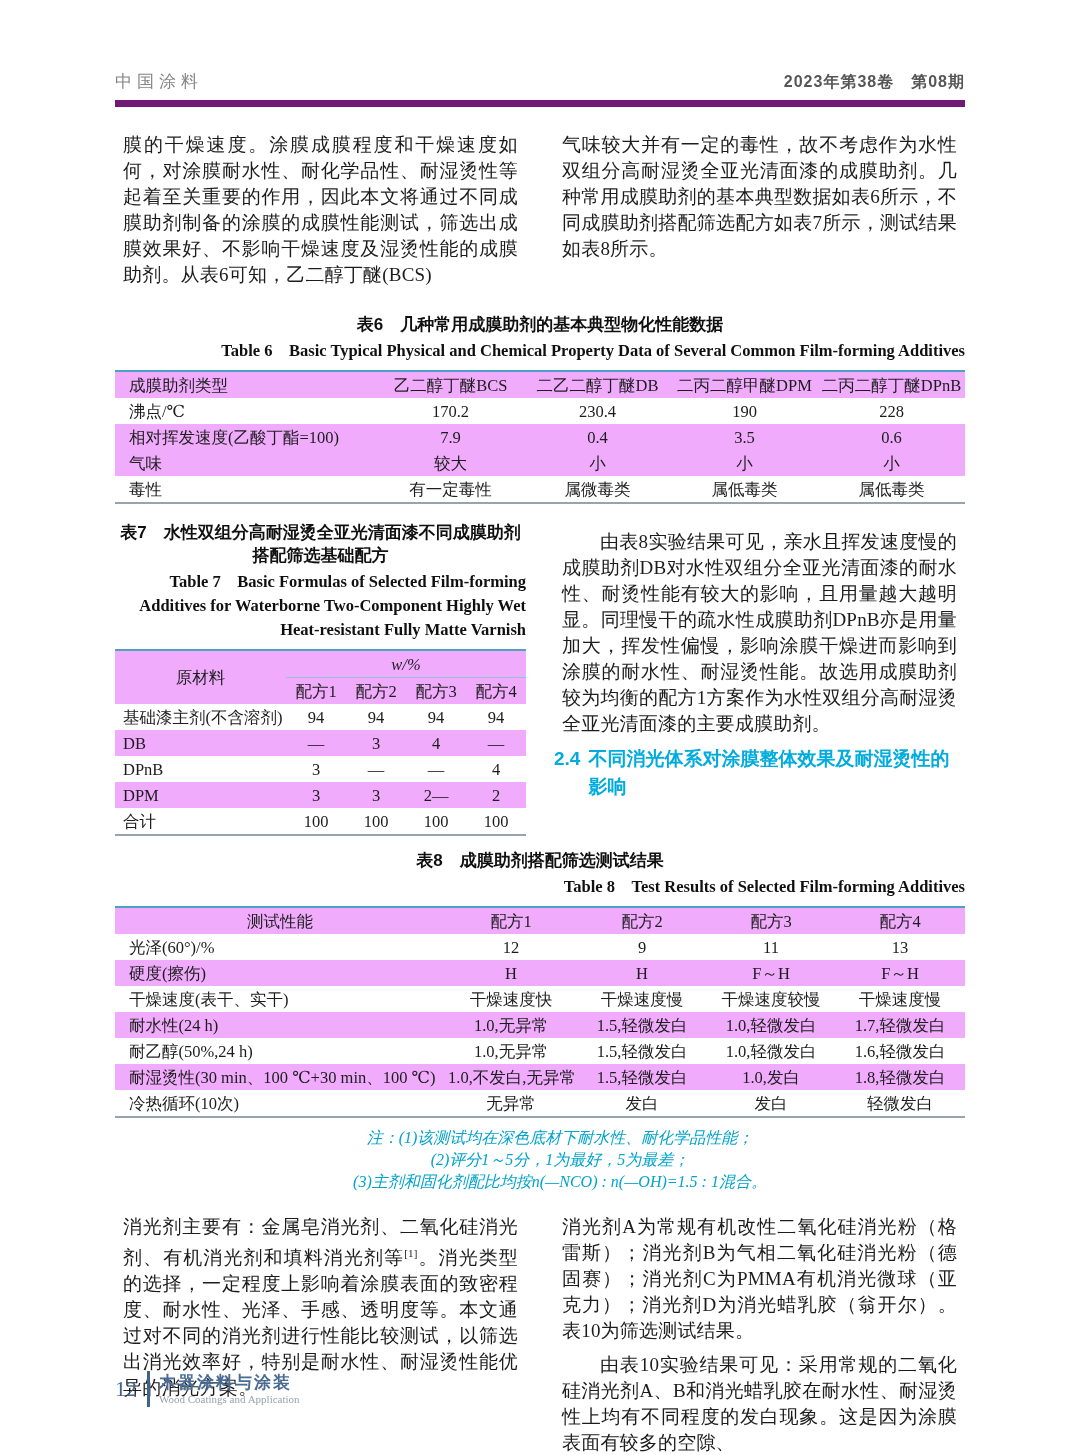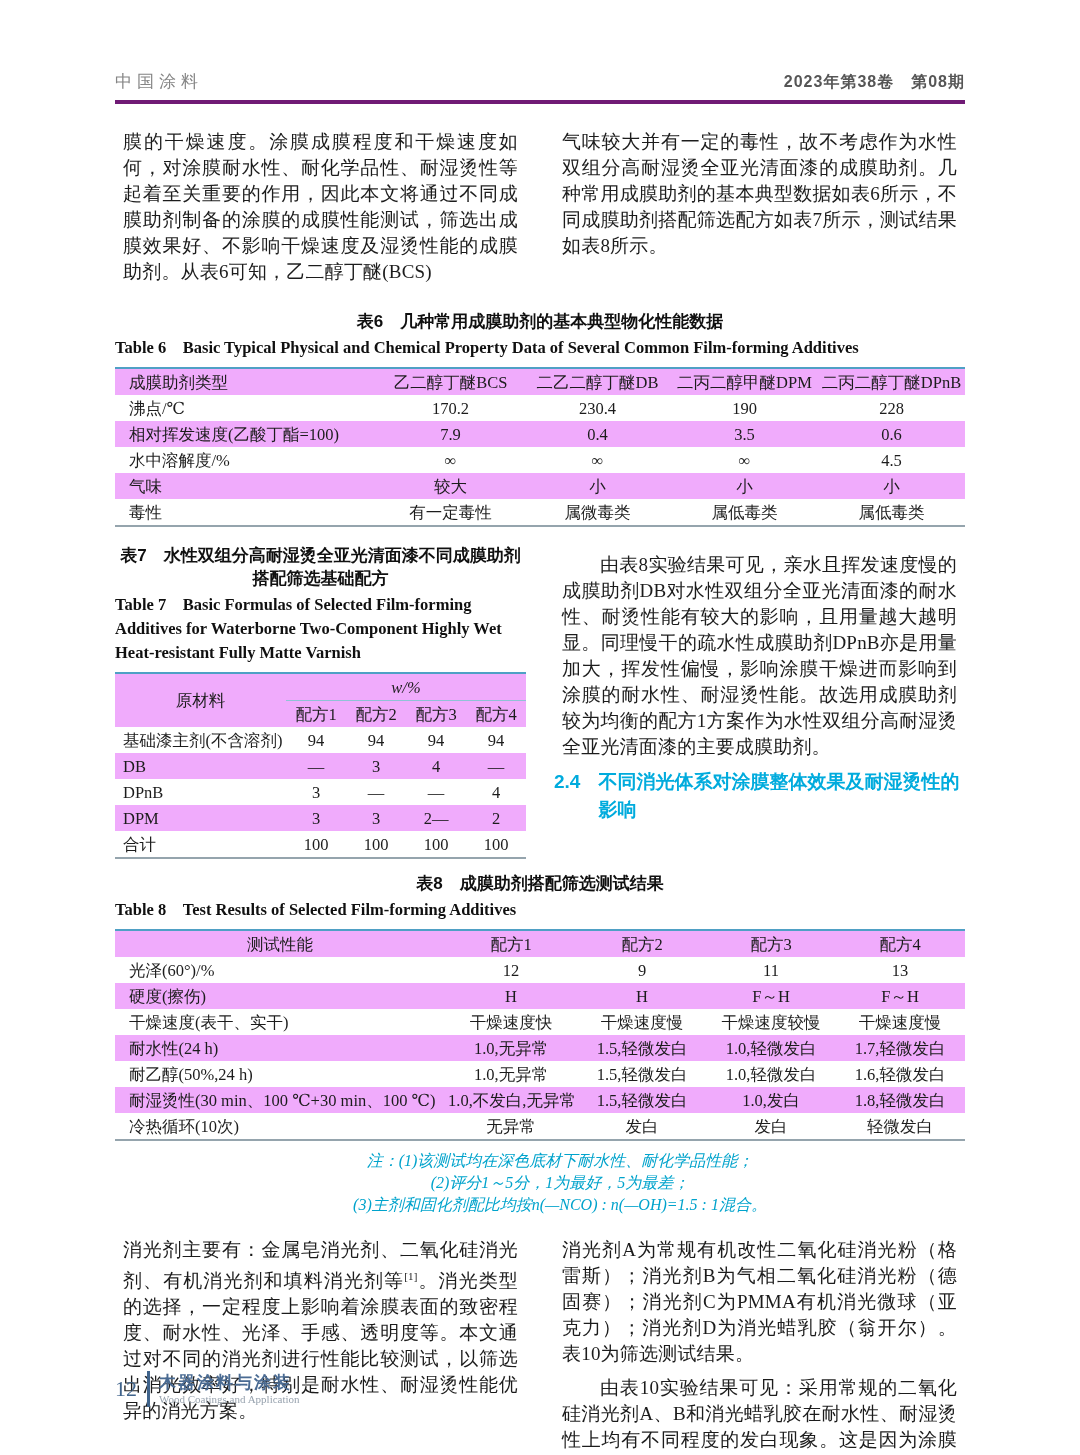--- a/index.html
+++ b/index.html
@@ -6,42 +6,42 @@
   .page {
     position:relative; width:1080px; height:1455px; background:#ffffff;
     font-family:"Liberation Serif","DejaVu Serif",serif; color:#1c1c1c; overflow:hidden;
   }
   .content { position:absolute; left:115px; top:70px; width:850px; }
 
   
   .page-head {
     display:flex; justify-content:space-between; align-items:flex-end;
     font-family:"Liberation Sans","DejaVu Sans",sans-serif;
-    padding-bottom:7px; border-bottom:4px solid #701a75;
+    padding-bottom:7px; border-bottom:7px solid #701a75;
   }
   .journal { color:#858585; font-size:17px; letter-spacing:5px; }
   .issue   { color:#565656; font-size:16px; font-weight:600; letter-spacing:1px; }
 
   
   .cols { display:flex; gap:28px; }
   .col { width:411px; }
   p.body {
     margin:8px; font-size:19px; line-height:26px; text-align:justify;
     letter-spacing:0.2px;
   }
   .indent { text-indent:2em; }
   sup.supref { font-size:11px; }
 
   
   .cap-zh {
     text-align:center; font-family:"Liberation Sans","DejaVu Sans",sans-serif;
     font-weight:bold; font-size:17px; line-height:23px; color:#101010; margin:0 0 3px 0;
   }
   .cap-en {
-    text-align:left; font-weight:bold; font-size:16.5px; line-height:24px;
+    text-align:right; font-weight:bold; font-size:16.5px; line-height:24px;
     color:#101010; margin:0 0 7px 0;
   }
 
   
   table.datatable {
     border-collapse:collapse; table-layout:fixed; width:100%;
     border-top:2px solid #4fa0c5; border-bottom:2px solid #95a4ad;
     font-size:16.5px;
   }
   table.datatable th, table.datatable td {
@@ -52,21 +52,21 @@
   .lbl { text-align:left !important; padding-left:14px !important; white-space:normal !important; }
   .t7 { font-size:16px; }
   .t7 .lbl { padding-left:8px !important; }
   .wcell { border-bottom:1.5px solid #8fc2d6; }
   .witalic { font-style:italic; }
 
   
   .sec-head {
     font-family:"Liberation Sans","DejaVu Sans",sans-serif; font-weight:bold;
     color:#00abdd; font-size:19px; line-height:28px; margin:2px 0;
-    display:flex; gap:18px;
+    display:flex; gap:8px;
   }
 
   
   .notes { margin-top:9px; padding-left:40px; color:#00a3cc; font-style:italic; }
   .notes div { font-size:16px; line-height:22px;text-align:center; }
 
   
   .mt-intro { margin-top:17px; }
   .mt-t6 { margin-top:17px; }
   .mt-mid { margin-top:17px; }
@@ -128,27 +128,20 @@
             <td>230.4</td>
             <td>190</td>
             <td>228</td>
           </tr>
           <tr class="stripe">
             <td class="lbl">相对挥发速度(乙酸丁酯=100)</td>
             <td>7.9</td>
             <td>0.4</td>
             <td>3.5</td>
             <td>0.6</td>
-          </tr>
-          <tr>
-            <td class="lbl">水中溶解度/%</td>
-            <td>∞</td>
-            <td>∞</td>
-            <td>∞</td>
-            <td>4.5</td>
           </tr>
           <tr class="stripe">
             <td class="lbl">气味</td>
             <td>较大</td>
             <td>小</td>
             <td>小</td>
             <td>小</td>
           </tr>
           <tr>
             <td class="lbl">毒性</td>

